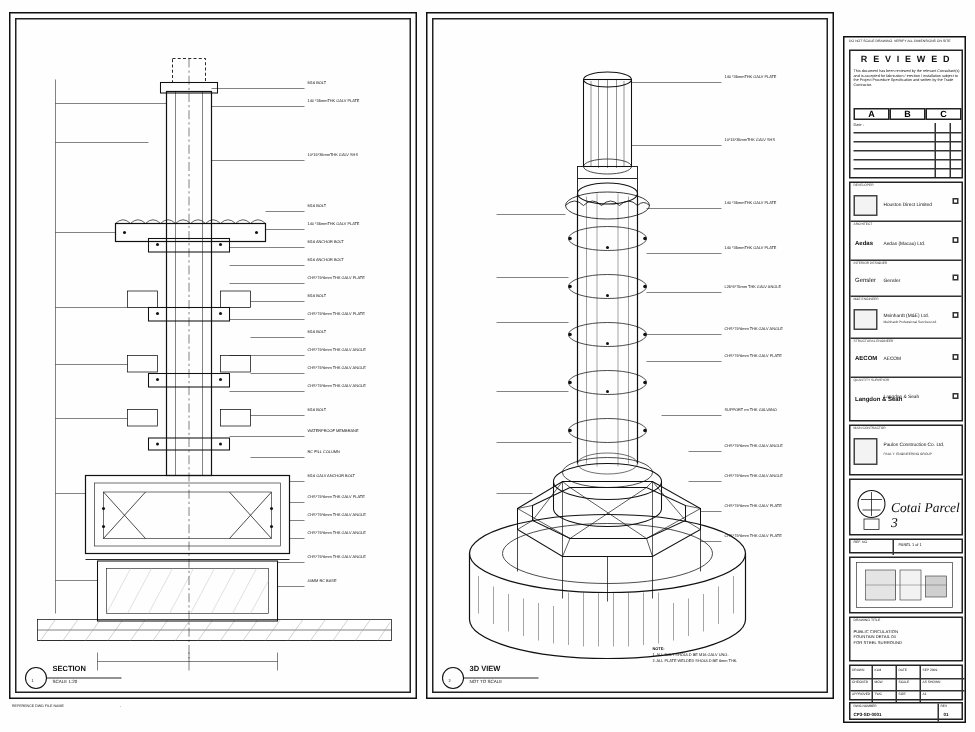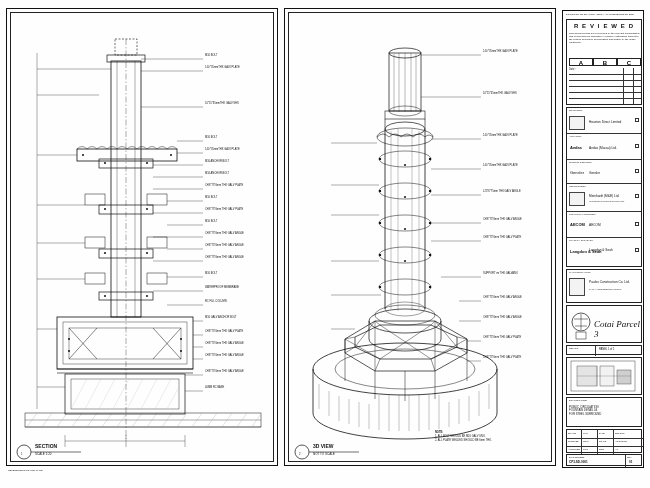--- a/index.html
+++ b/index.html
@@ -4,21 +4,21 @@
 <style>
   html,body{margin:0;padding:0;background:#ffffff;}
   body{width:650px;height:488px;overflow:hidden;font-family:"Liberation Sans",sans-serif;}
   #sheet{position:relative;width:650px;height:488px;background:#fefefe;}
 
   .frame{position:absolute;border:1px solid #111;box-sizing:border-box;}
 
   
   #panelLeft{left:6px;top:8px;width:272px;height:458px;}
   #panelMid{left:284px;top:8px;width:272px;height:458px;}
-  #panelRight{left:562px;top:10px;width:82px;height:458px;}
+  #panelRight{left:562px;top:24px;width:82px;height:458px;}
 
   .panelInner{position:absolute;left:3px;top:3px;right:3px;bottom:3px;border:1px solid #222;box-sizing:border-box;}
 
   .lbl{position:absolute;font-size:2.6px;line-height:1.15;color:#111;white-space:nowrap;font-family:"Liberation Sans",sans-serif;}
   .lbl3{position:absolute;font-size:3px;line-height:1.15;color:#111;white-space:nowrap;}
   .lbl4{position:absolute;font-size:4px;line-height:1.2;color:#111;white-space:nowrap;}
   .lbl5{position:absolute;font-size:5px;line-height:1.2;color:#111;white-space:nowrap;}
   .bold{font-weight:bold;}
 
   .revBox{position:absolute;border:1px solid #222;box-sizing:border-box;background:#fff;}

